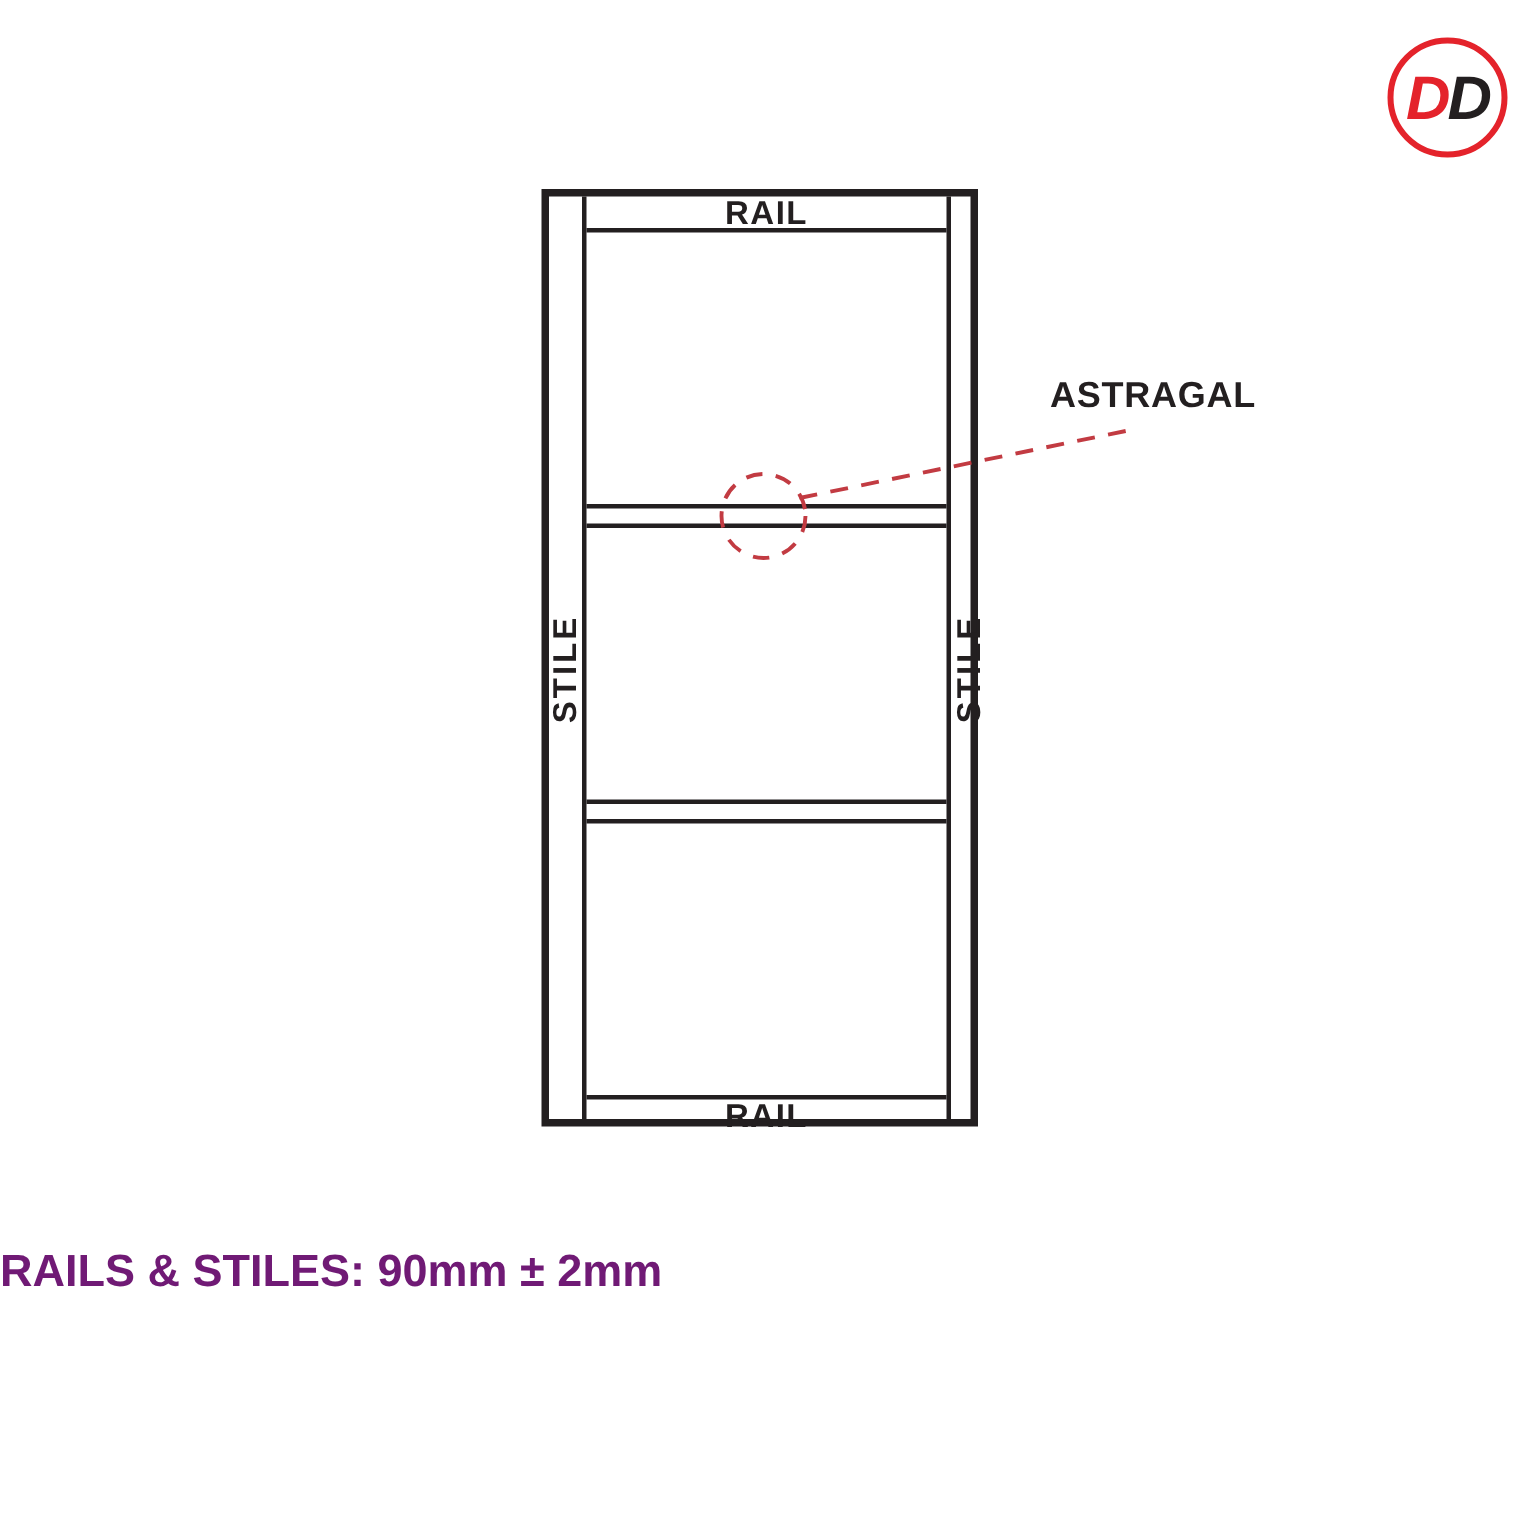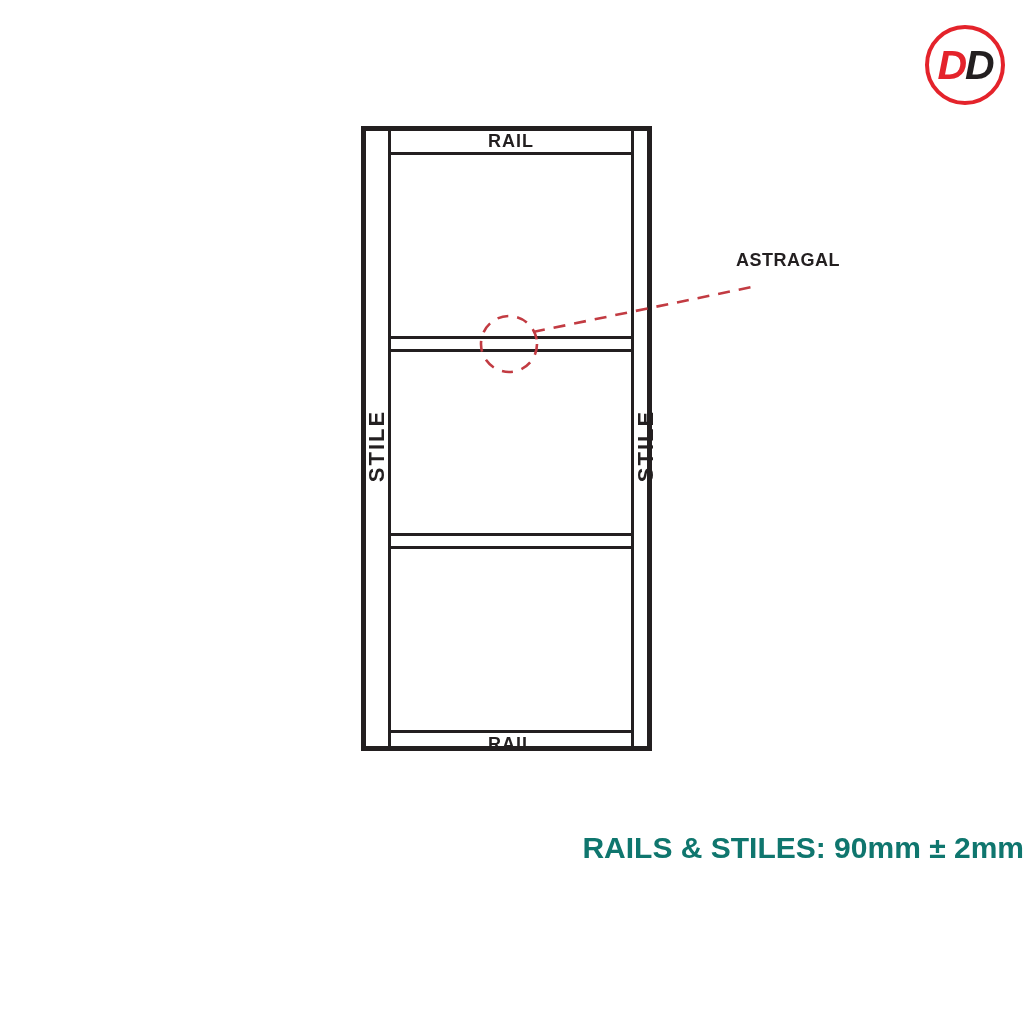--- a/index.html
+++ b/index.html
@@ -40,53 +40,53 @@
   .hline { position: absolute; left: 25px; width: 240px; height: 3px; background: #231f20; }
   .hline.rail-top    { top: 21px; }
   .hline.ast1-top    { top: 205px; }
   .hline.ast1-bot    { top: 218px; }
   .hline.ast2-top    { top: 402px; }
   .hline.ast2-bot    { top: 415px; }
   .hline.rail-bottom { top: 599px; }
 
   .rail-label {
     position: absolute; left: 25px; width: 240px;
-    text-align: center; font-weight: bold; font-size: 18px;
+    text-align: center; font-weight: bold; font-size: 22px;
     letter-spacing: 1px; color: #231f20;
   }
   .rail-label.top    { top: 0; height: 21px; line-height: 21px; }
   .rail-label.bottom { top: 601px; height: 24px; line-height: 24px; }
 
   .stile-label {
     position: absolute; width: 100px; height: 22px;
     line-height: 22px; text-align: center;
     font-weight: bold; font-size: 22px; letter-spacing: 2px;
     color: #231f20;
     transform: rotate(-90deg); transform-origin: center center;
   }
   .stile-label.left  { left: -39px; top: 304px; }
   .stile-label.right { left: 230px; top: 304px; }
 
   
   .astragal-label {
     position: absolute; left: 700px; top: 250px; width: 140px;
-    text-align: right; font-weight: bold; font-size: 18px;
+    text-align: left; font-weight: bold; font-size: 24px;
     letter-spacing: 0.5px; color: #231f20;
   }
   svg.annot {
     position: absolute; left: 0; top: 0;
     width: 1024px; height: 1024px;
     pointer-events: none;
   }
 
   
   .notes {
     position: absolute; left: 0; top: 829px; width: 1024px;
-    text-align: right; font-weight: bold; font-size: 30px;
-    line-height: 37px; color: #0f766e;
+    text-align: left; font-weight: bold; font-size: 30px;
+    line-height: 37px; color: #701a75;
   }
 </style>
 </head>
 <body>
 
 <div class="logo">
   <span class="d1">D</span>
   <span class="d2">D</span>
 </div>
 

